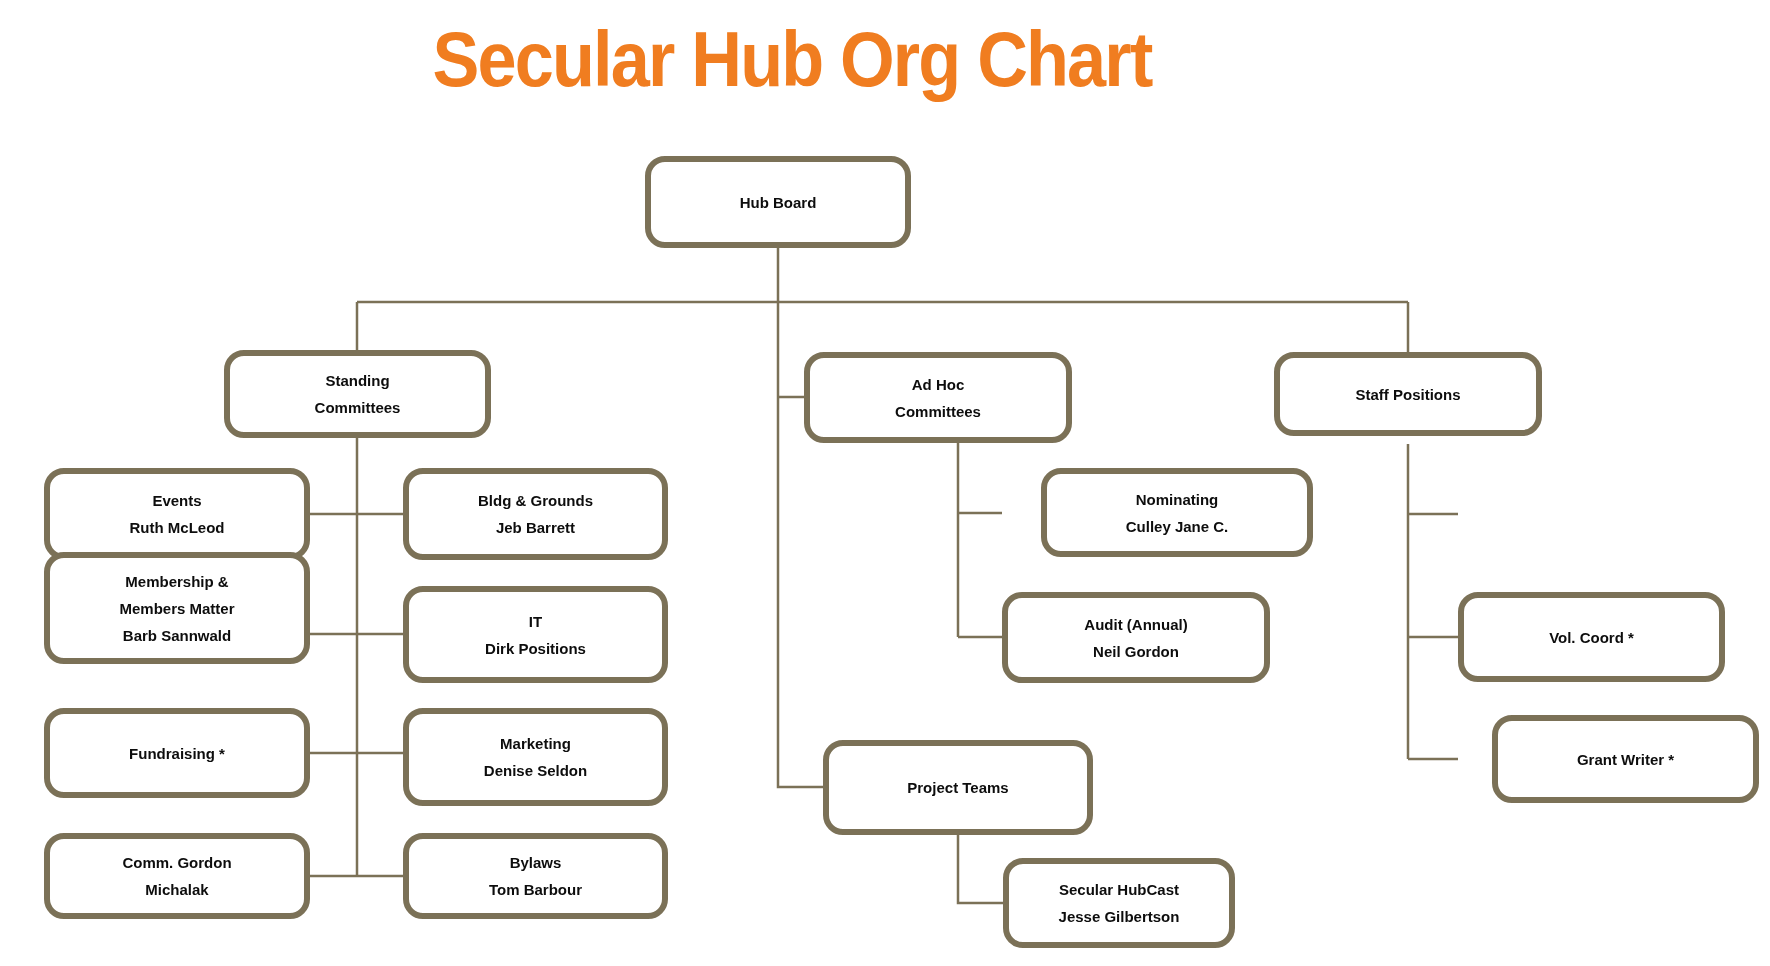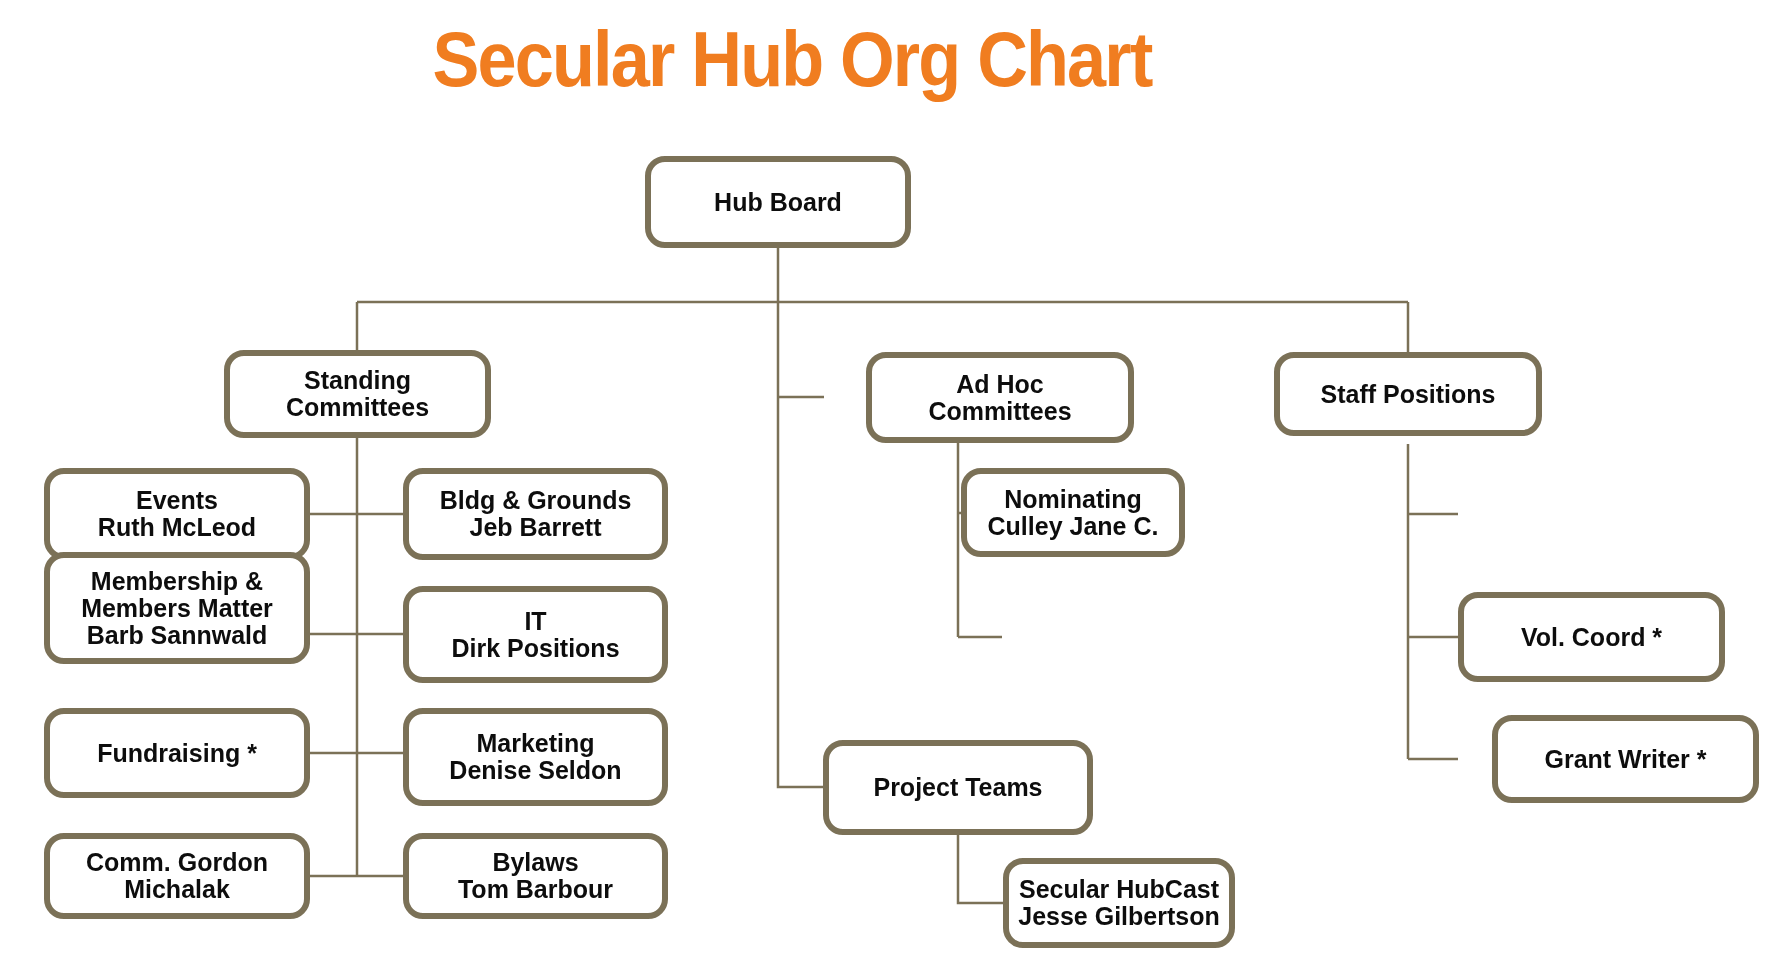--- a/index.html
+++ b/index.html
@@ -22,21 +22,21 @@
     font-size:78px;font-weight:bold;color:var(--accent);
     letter-spacing:-2px;white-space:nowrap;
     transform:scaleX(0.90);transform-origin:50% 50%;
   }
   svg.connectors{position:absolute;left:0;top:0;}
   .node{
     position:absolute;box-sizing:border-box;
     background:#fff;border:6px solid var(--node-border);
     border-radius:20px;
     display:flex;flex-direction:column;justify-content:center;align-items:center;
-    color:var(--text);font-weight:bold;font-size:25px;line-height:27px;
+    color:var(--text);font-weight:bold;font-size:15px;line-height:27px;
     text-align:center;padding:2px 6px;
   }
   .node .ln{display:block;white-space:nowrap;}
 </style>
 </head>
 <body>
 
 <div class="stage">
 
   <div class="chart-title">Secular Hub Org Chart</div>
@@ -76,21 +76,21 @@
 
   <div class="node" style="left:645px;top:156px;width:266px;height:92px">
     <span class="ln">Hub Board</span>
   </div>
 
   <div class="node" style="left:224px;top:350px;width:267px;height:88px">
     <span class="ln">Standing</span>
     <span class="ln">Committees</span>
   </div>
 
-  <div class="node" style="left:866px;top:352px;width:268px;height:91px">
+  <div class="node" style="left:804px;top:352px;width:268px;height:91px">
     <span class="ln">Ad Hoc</span>
     <span class="ln">Committees</span>
   </div>
 
   <div class="node" style="left:1274px;top:352px;width:268px;height:84px">
     <span class="ln">Staff Positions</span>
   </div>
 
   <div class="node" style="left:44px;top:468px;width:266px;height:92px">
     <span class="ln">Events</span>
@@ -125,25 +125,29 @@
   <div class="node" style="left:44px;top:833px;width:266px;height:86px">
     <span class="ln">Comm. Gordon</span>
     <span class="ln">Michalak</span>
   </div>
 
   <div class="node" style="left:403px;top:833px;width:265px;height:86px">
     <span class="ln">Bylaws</span>
     <span class="ln">Tom Barbour</span>
   </div>
 
-  <div class="node" style="left:961px;top:468px;width:224px;height:89px">
+  <div class="node" style="left:1041px;top:468px;width:272px;height:89px">
     <span class="ln">Nominating</span>
     <span class="ln">Culley Jane C.</span>
   </div>
 
+  <div class="node" style="left:1002px;top:592px;width:268px;height:91px">
+    <span class="ln">Audit (Annual)</span>
+    <span class="ln">Neil Gordon</span>
+  </div>
 
   <div class="node" style="left:823px;top:740px;width:270px;height:95px">
     <span class="ln">Project Teams</span>
   </div>
 
   <div class="node" style="left:1003px;top:858px;width:232px;height:90px">
     <span class="ln">Secular HubCast</span>
     <span class="ln">Jesse Gilbertson</span>
   </div>
 

